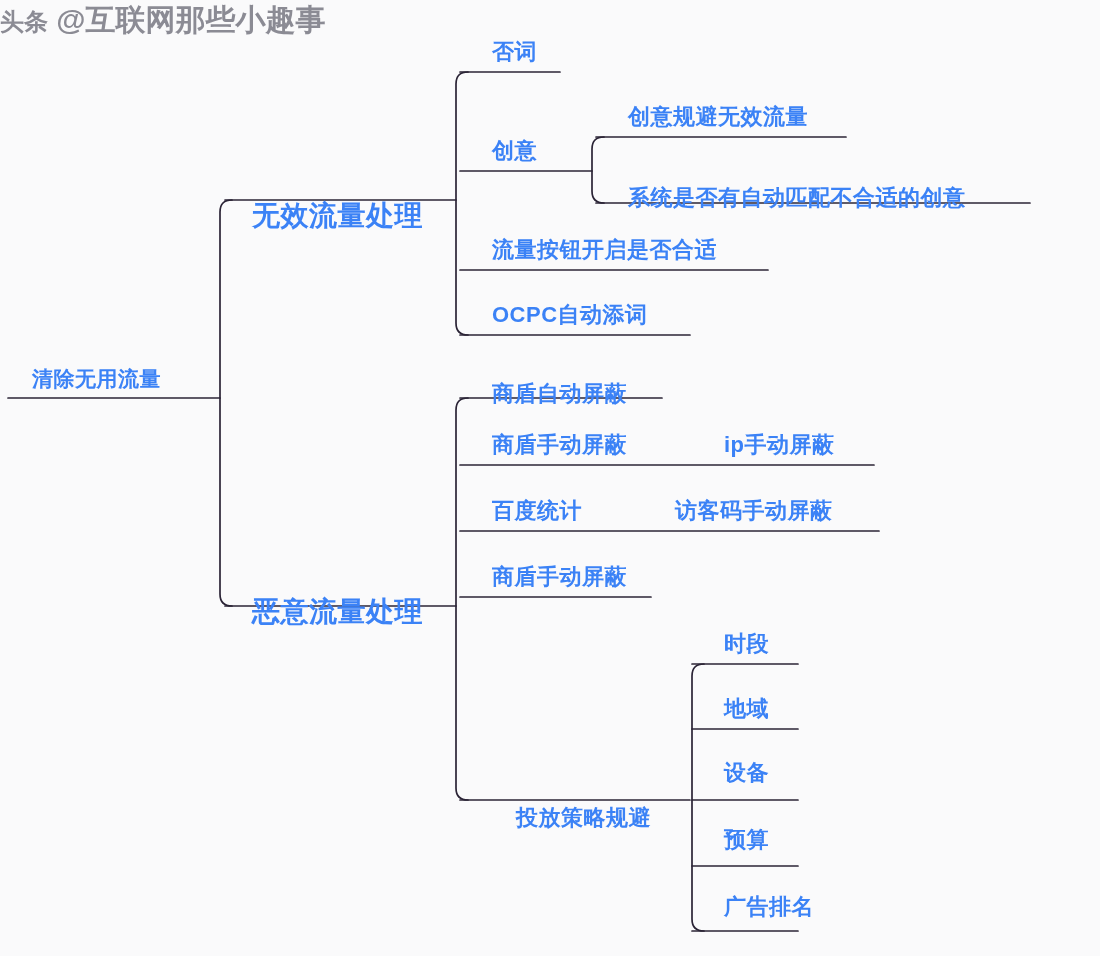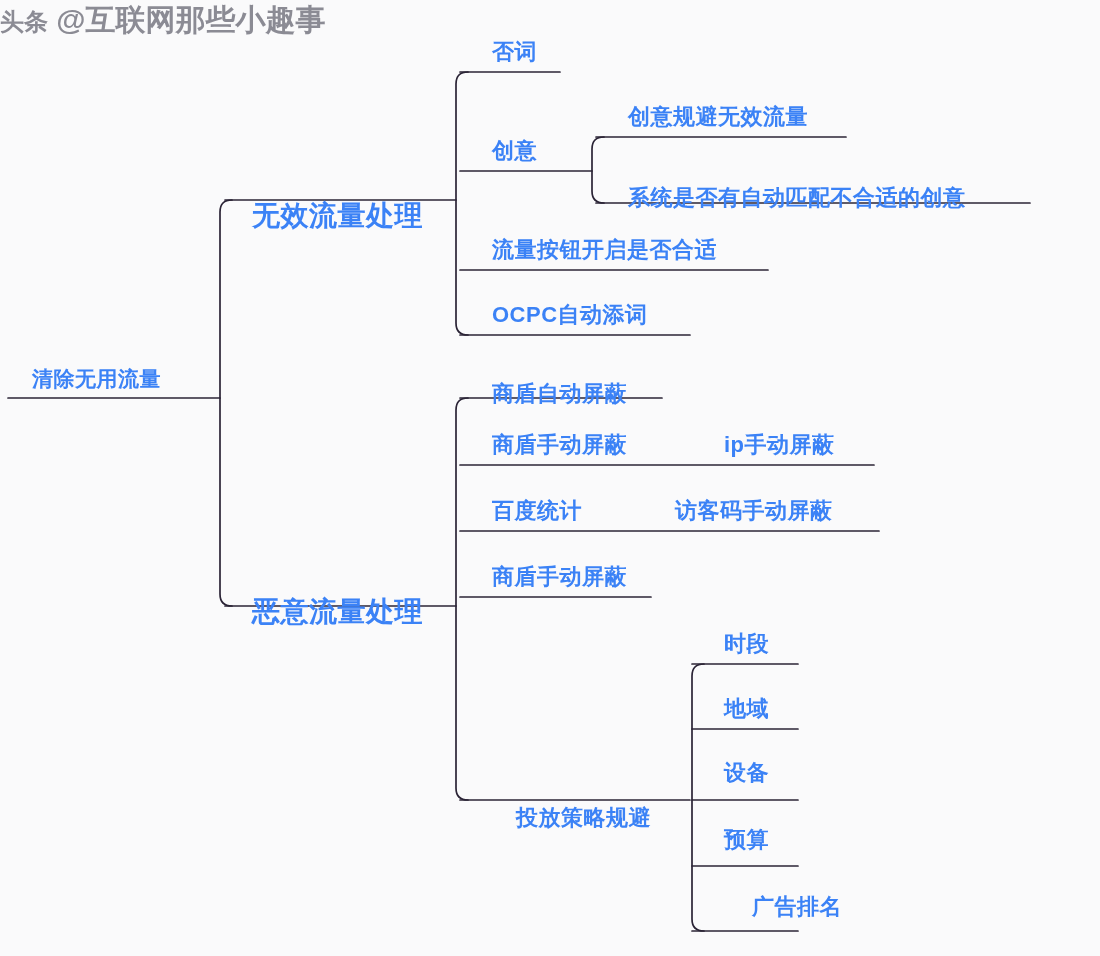--- a/index.html
+++ b/index.html
@@ -97,20 +97,20 @@
   <div class="node-label lv3" style="left: 724px; top: 434px;">ip手动屏蔽</div>
   <div class="node-label lv2" style="left: 492px; top: 500px;">百度统计</div>
   <div class="node-label lv3" style="left: 675px; top: 500px;">访客码手动屏蔽</div>
   <div class="node-label lv2" style="left: 492px; top: 566px;">商盾手动屏蔽</div>
   <div class="node-label lv2" style="left: 492px; top: 807px; margin-left: 24px;">投放策略规避</div>
 
   <div class="node-label lv3" style="left: 724px; top: 633px;">时段</div>
   <div class="node-label lv3" style="left: 724px; top: 698px;">地域</div>
   <div class="node-label lv3" style="left: 724px; top: 762px; text-align: center;">设备</div>
   <div class="node-label lv3" style="left: 724px; top: 829px;">预算</div>
-  <div class="node-label lv3" style="left: 752px; top: 896px; text-align: right;">广告排名</div>
+  <div class="node-label lv3" style="left: 724px; top: 896px; text-align: right;">广告排名</div>
 
   <div id="watermark">
     <span class="wm-prefix">头条</span>
     <span>@互联网那些小趣事</span>
   </div>
 
 </div>
 
 </body></html>

